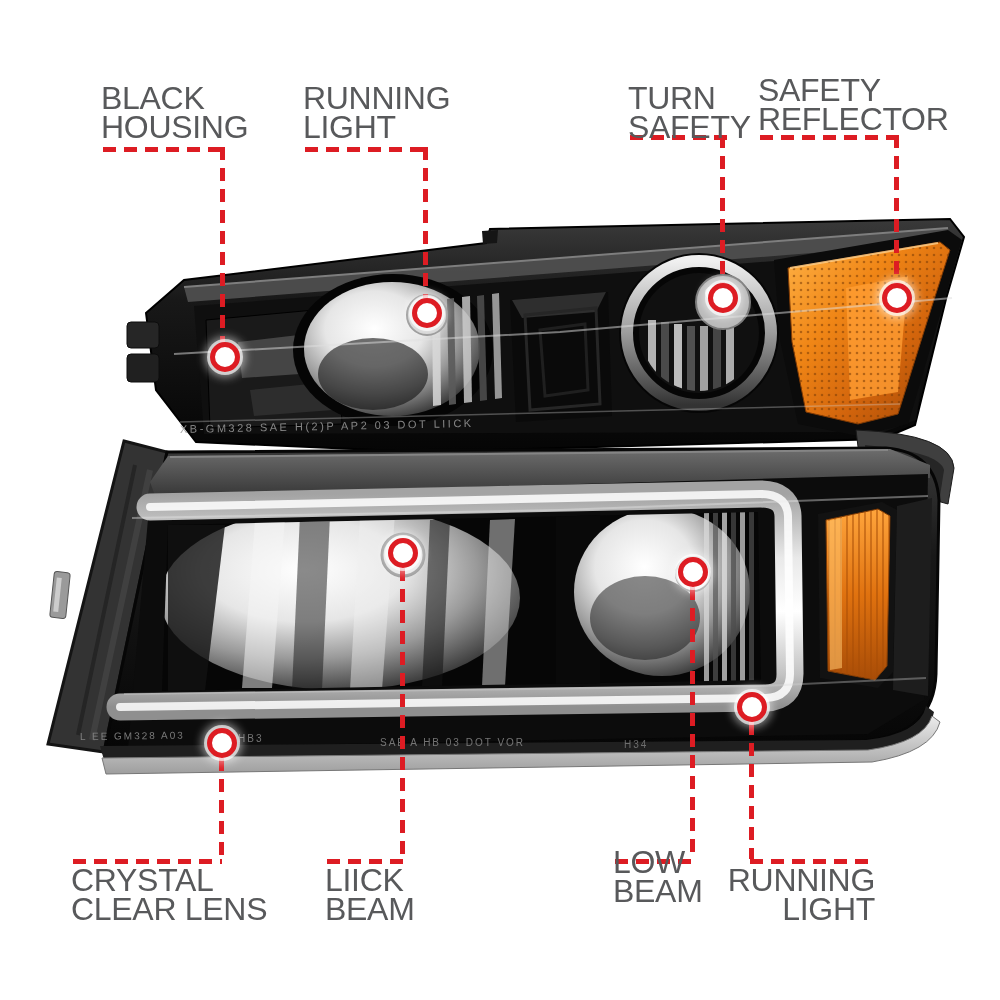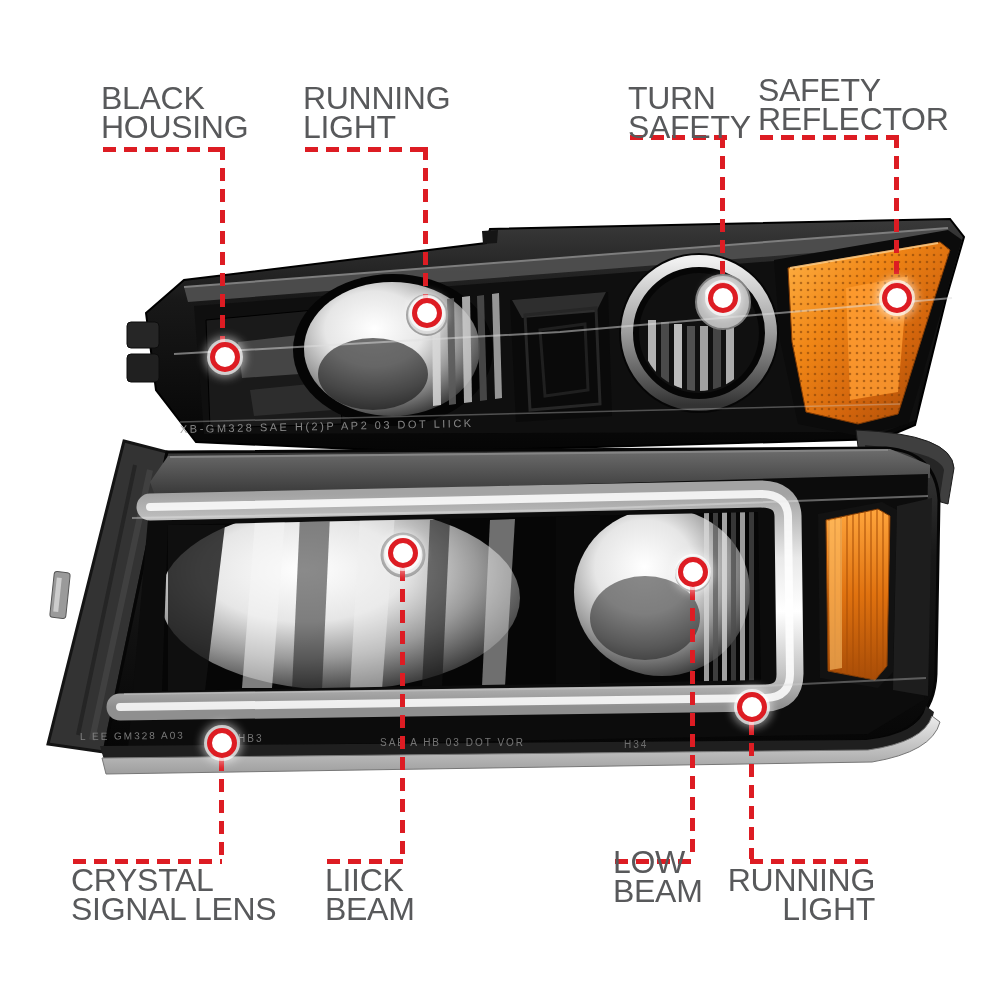--- a/index.html
+++ b/index.html
@@ -247,21 +247,21 @@
   <div class="callout-label" style="left:628px;top:84px">
     <div>TURN</div>
     <div>SAFETY</div>
   </div>
   <div class="callout-label" style="left:758px;top:76px">
     <div>SAFETY</div>
     <div>REFLECTOR</div>
   </div>
   <div class="callout-label" style="left:71px;top:866px">
     <div>CRYSTAL</div>
-    <div>SIGNAL LENS</div>
+    <div>CLEAR LENS</div>
   </div>
   <div class="callout-label" style="left:325px;top:866px">
     <div>LIICK</div>
     <div>BEAM</div>
   </div>
   <div class="callout-label" style="left:613px;top:848px">
     <div>LOW</div>
     <div>BEAM</div>
   </div>
   <div class="callout-label right" style="left:655px;top:866px;width:220px">

